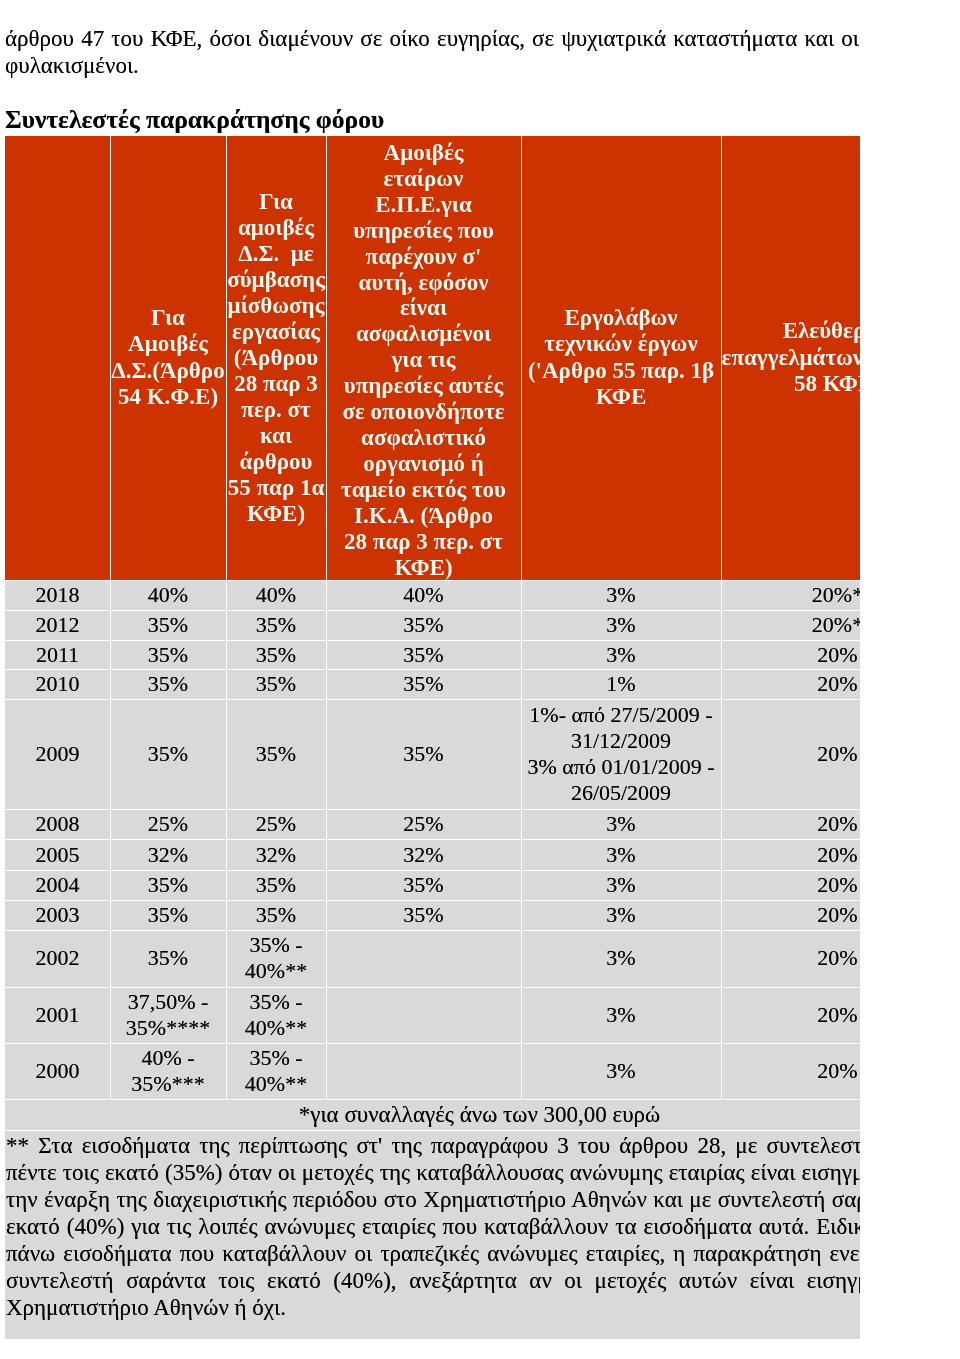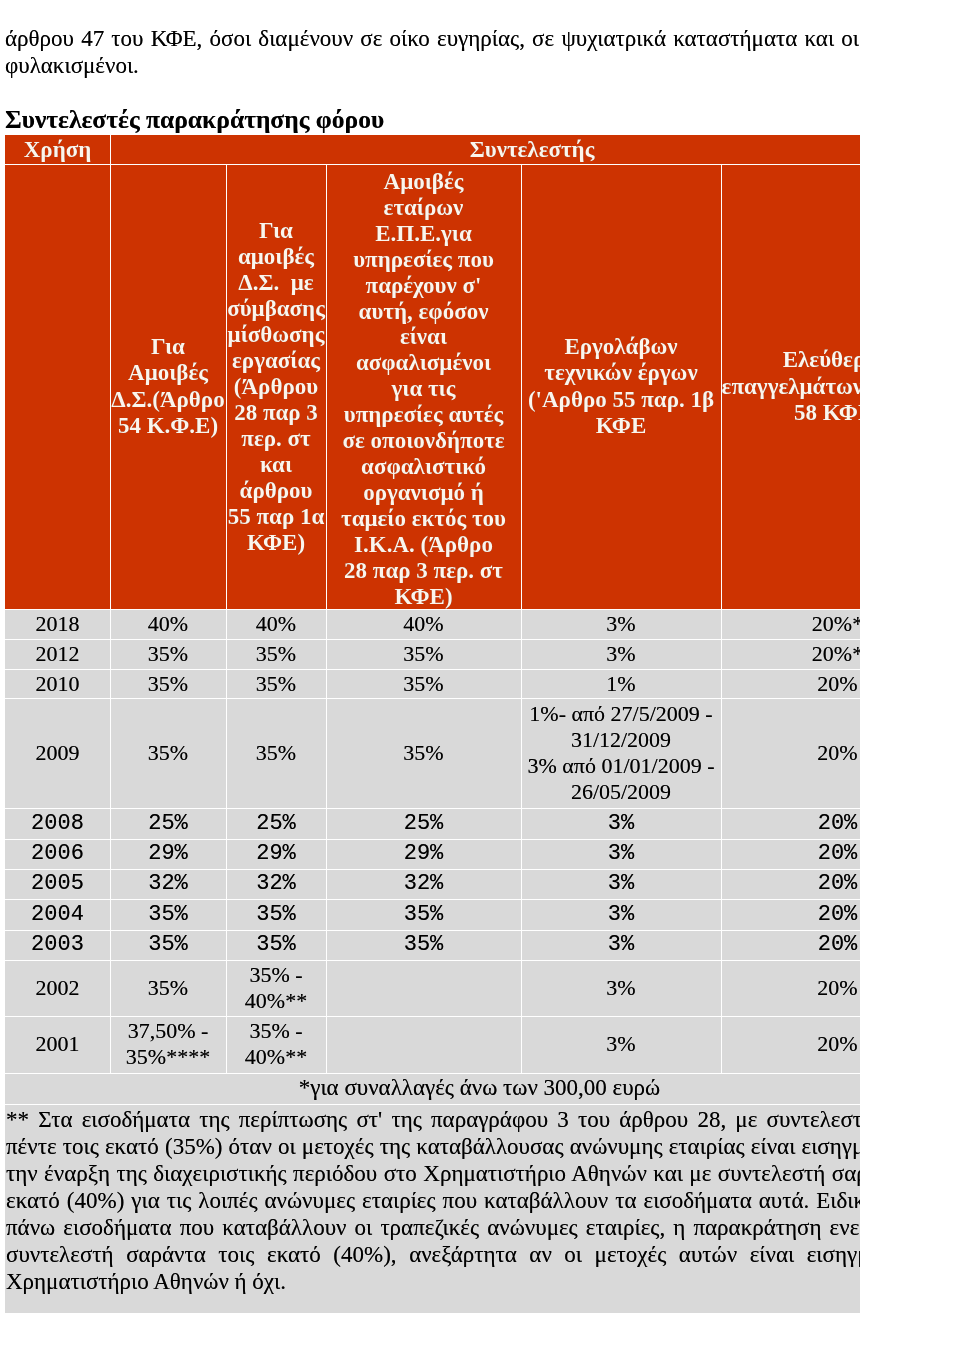--- a/index.html
+++ b/index.html
@@ -34,21 +34,21 @@
     box-sizing:border-box;
   }
   .hdr{background:#cd3301;color:#fcf5ec;font-weight:bold;}
   .hdr1{height:29px;font-size:23px;line-height:25px;}
   .hdr2{height:370px;font-size:23px;line-height:26.3px;padding:5px 0 0;white-space:pre-wrap;}
   td.hdr2.c4{padding:5px 15px 0;line-height:25.9px;}
   td.hdr2.c3{line-height:26px;}
   .bcell{background:#d9d9d9;color:#000;font-size:22px;line-height:26px;height:29.7px;white-space:pre-line;padding:0;}
   tr.r-tall .bcell{height:110px;}
   tr.r-mid .bcell{height:56.3px;}
-  tr.r-std2 .bcell{height:30.3px;font-family:Liberation Mono, monospace;}
+  tr.r-std2 .bcell{height:30.3px;}
   .vsep{box-shadow:inset 1px 0 0 #fff;}
   .hsep{box-shadow:inset 0 1px 0 #fff;}
   .both{box-shadow:inset 1px 0 0 #fff, inset 0 1px 0 #fff;}
   table.main tr.fnrow td{background:#d9d9d9;text-align:center;padding:0 2px 0 2px;font-size:23px;line-height:26px;height:31px;}
   table.main tr.fn2row td{background:#d9d9d9;text-align:justify;padding:2px 0 18px 1px;font-size:23px;line-height:27px;height:187px;vertical-align:top;}
   .pagenum{
     position:absolute;left:5px;top:1341px;width:855px;text-align:center;
     font-family:"Liberation Sans",sans-serif;
     font-size:20px;line-height:20px;
   }
@@ -64,24 +64,20 @@
     <colgroup>
       <col style="width:105px">
         <col style="width:116px">
         <col style="width:100px">
       <col style="width:195px">
         <col style="width:200px">
         <col style="width:233px">
     </colgroup>
     <tbody>
       <tr>
-        <td class="hdr hdr1">Χρήση</td>
-        <td class="hdr hdr1 vsep" colspan="5">Συντελεστής</td>
-      </tr>
-      <tr>
         <td class="hdr hdr2 hsep"></td>
         <td class="hdr hdr2 both">Για Αμοιβές Δ.Σ.(Άρθρο 54 Κ.Φ.Ε)</td>
         <td class="hdr hdr2 both c3">Για αμοιβές Δ.Σ.  με σύμβασης μίσθωσης εργασίας (Άρθρου 28 παρ 3 περ. στ και άρθρου 55 παρ 1α ΚΦΕ)</td>
         <td class="hdr hdr2 both c4">Αμοιβές  εταίρων Ε.Π.Ε.για υπηρεσίες που παρέχουν σ' αυτή, εφόσον είναι ασφαλισμένοι για τις υπηρεσίες αυτές σε οποιονδήποτε ασφαλιστικό οργανισμό ή ταμείο εκτός του Ι.Κ.Α. (Άρθρο 28 παρ 3 περ. στ ΚΦΕ)</td>
         <td class="hdr hdr2 both">Εργολάβων τεχνικών έργων ('Αρθρο 55 παρ. 1β ΚΦΕ</td>
         <td class="hdr hdr2 both">Ελεύθερων επαγγελμάτων  ('Αρθρο 58 ΚΦΕ)</td>
       </tr>
     </tbody>
     <tbody id="rows-body">
   <tr>
@@ -95,20 +91,28 @@
 
   <tr>
     <td class="bcell hsep">2012</td>
     <td class="bcell both">35%</td>
     <td class="bcell both">35%</td>
     <td class="bcell both">35%</td>
     <td class="bcell both">3%</td>
     <td class="bcell both">20%*</td>
   </tr>
 
+  <tr>
+    <td class="bcell hsep">2011</td>
+    <td class="bcell both">35%</td>
+    <td class="bcell both">35%</td>
+    <td class="bcell both">35%</td>
+    <td class="bcell both">3%</td>
+    <td class="bcell both">20%</td>
+  </tr>
 
   <tr>
     <td class="bcell hsep">2010</td>
     <td class="bcell both">35%</td>
     <td class="bcell both">35%</td>
     <td class="bcell both">35%</td>
     <td class="bcell both">1%</td>
     <td class="bcell both">20%</td>
   </tr>
 
@@ -125,28 +129,20 @@
   <tr class="r-std2">
     <td class="bcell hsep">2008</td>
     <td class="bcell both">25%</td>
     <td class="bcell both">25%</td>
     <td class="bcell both">25%</td>
     <td class="bcell both">3%</td>
     <td class="bcell both">20%</td>
   </tr>
 
 
-  <tr class="r-std2">
-    <td class="bcell hsep">2006</td>
-    <td class="bcell both">29%</td>
-    <td class="bcell both">29%</td>
-    <td class="bcell both">29%</td>
-    <td class="bcell both">3%</td>
-    <td class="bcell both">20%</td>
-  </tr>
 
   <tr class="r-std2">
     <td class="bcell hsep">2005</td>
     <td class="bcell both">32%</td>
     <td class="bcell both">32%</td>
     <td class="bcell both">32%</td>
     <td class="bcell both">3%</td>
     <td class="bcell both">20%</td>
   </tr>
 
@@ -179,20 +175,28 @@
 
   <tr class="r-mid">
     <td class="bcell hsep">2001</td>
     <td class="bcell both">37,50% - 35%****</td>
     <td class="bcell both">35% - 40%**</td>
     <td class="bcell both"></td>
     <td class="bcell both">3%</td>
     <td class="bcell both">20%</td>
   </tr>
 
+  <tr class="r-mid">
+    <td class="bcell hsep">2000</td>
+    <td class="bcell both">40% - 35%***</td>
+    <td class="bcell both">35% - 40%**</td>
+    <td class="bcell both"></td>
+    <td class="bcell both">3%</td>
+    <td class="bcell both">20%</td>
+  </tr>
 </tbody>
     <tbody>
       <tr class="fnrow">
         <td colspan="6" class="hsep">*για συναλλαγές άνω των 300,00 ευρώ</td>
       </tr>
       <tr class="fn2row">
         <td colspan="6" class="hsep">**  Στα εισοδήματα της περίπτωσης στ' της παραγράφου 3 του άρθρου 28, με συντελεστή τριάντα πέντε τοις εκατό (35%) όταν οι μετοχές της καταβάλλουσας ανώνυμης εταιρίας είναι εισηγμένες κατά την έναρξη της διαχειριστικής περιόδου στο Χρηματιστήριο Αθηνών και με συντελεστή σαράντα τοις εκατό (40%) για τις λοιπές ανώνυμες εταιρίες που καταβάλλουν τα εισοδήματα αυτά. Ειδικά στα πιο πάνω εισοδήματα που καταβάλλουν οι τραπεζικές ανώνυμες εταιρίες, η παρακράτηση ενεργείται με συντελεστή σαράντα τοις εκατό (40%), ανεξάρτητα αν οι μετοχές αυτών είναι εισηγμένες στο Χρηματιστήριο Αθηνών ή όχι.</td>
       </tr>
     </tbody>
   </table>

